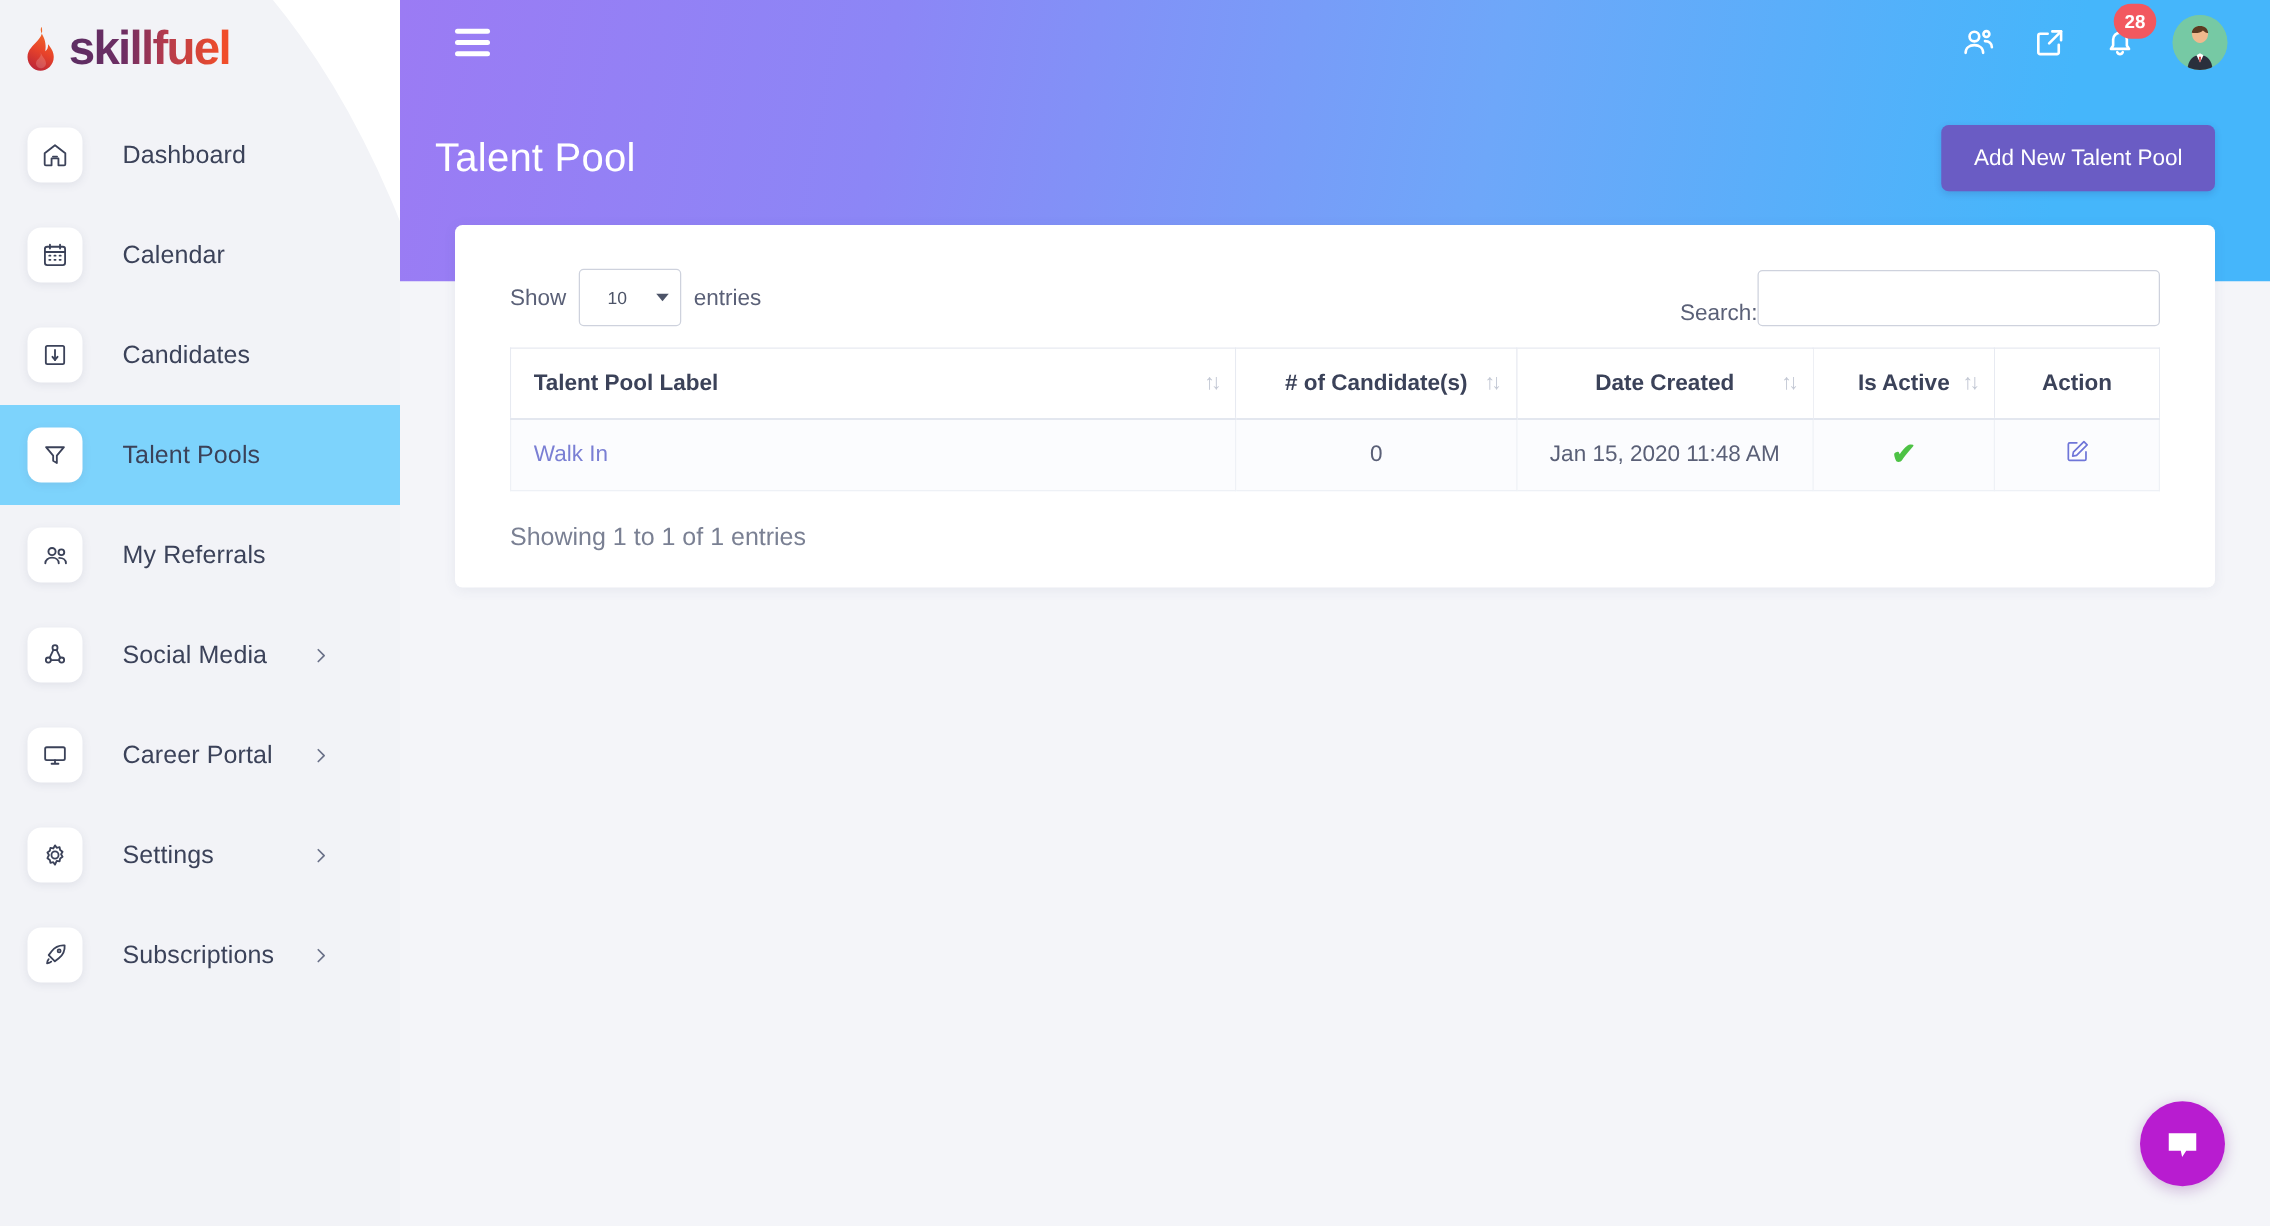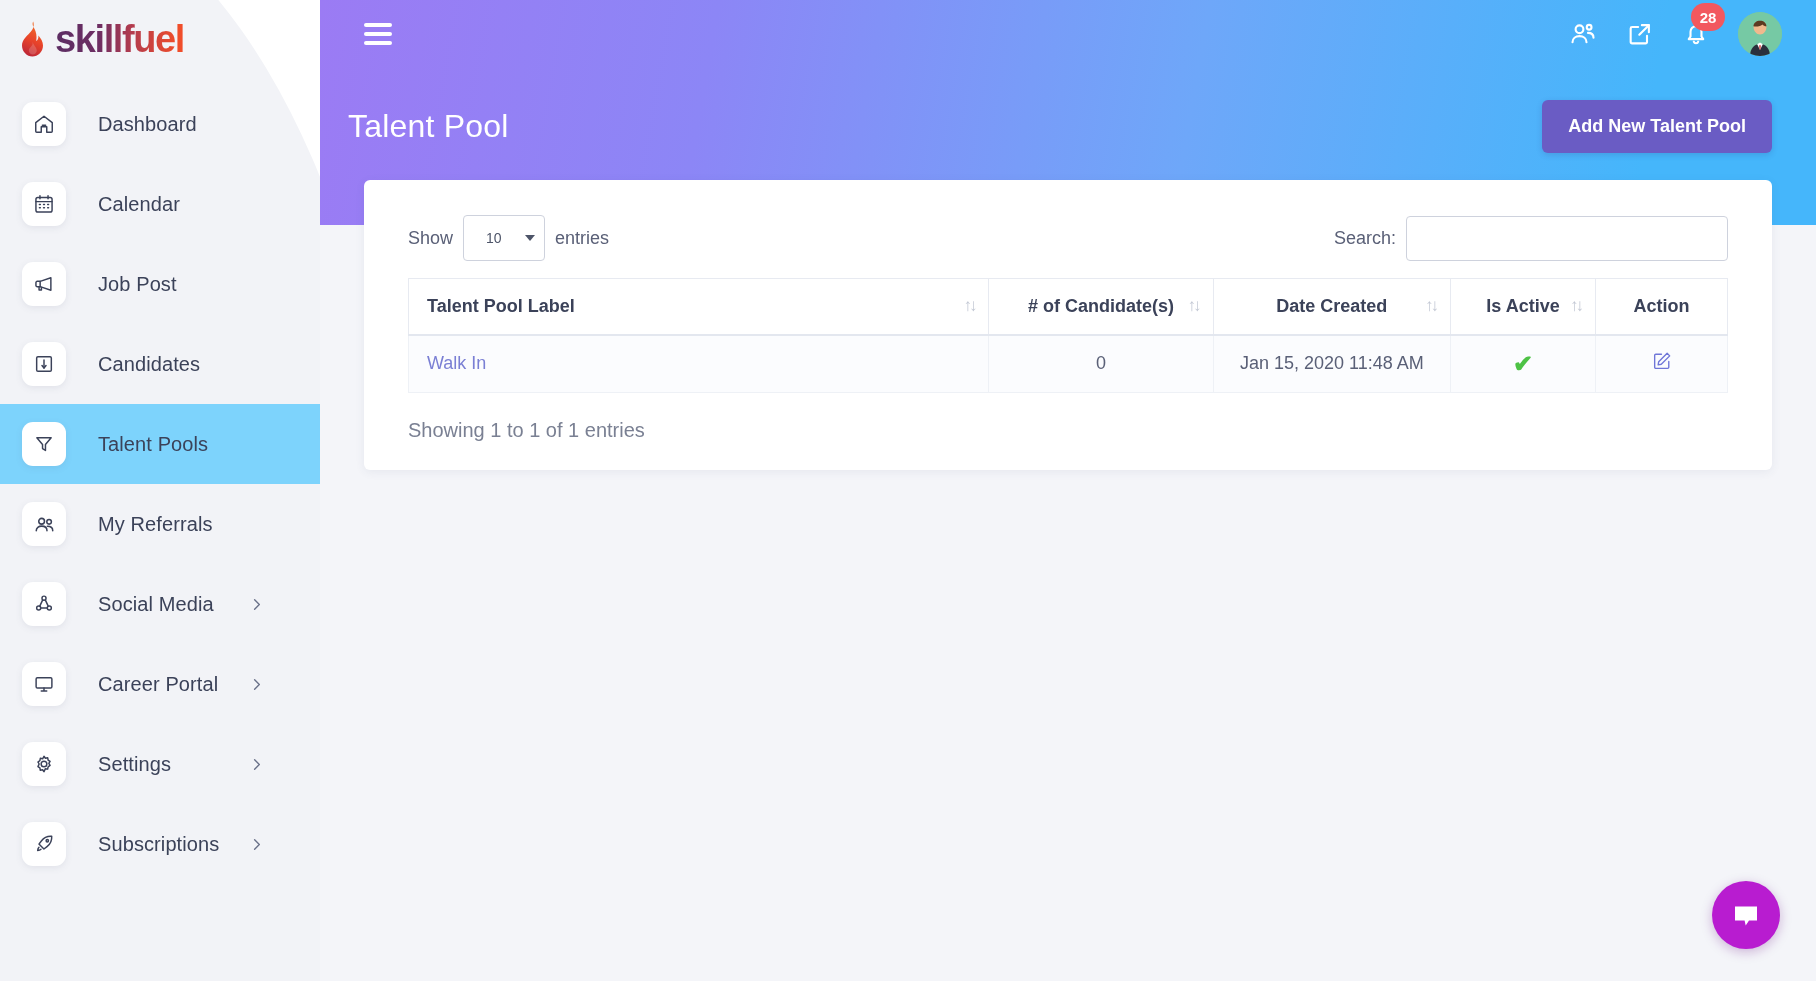--- a/index.html
+++ b/index.html
@@ -154,21 +154,21 @@
     font-weight: 400;
   }
   .page-head-spacer { flex: 1 1 auto; }
   .btn-primary {
     background: #6a5cc4;
     color: #ffffff;
     border: none;
     border-radius: 6px;
     font-family: "Liberation Sans", sans-serif;
     font-size: 18px;
-    font-weight: 700;
+    font-weight: 400;
     padding: 16px 26px;
     cursor: pointer;
     box-shadow: 0 2px 6px rgba(40,30,100,0.16);
     white-space: nowrap;
   }
 
   .card {
     position: relative;
     z-index: 2;
     margin: 22px 44px 0 44px;
@@ -197,21 +197,21 @@
   }
   .select-val { font-size: 14px; color: #4d5468; padding-left: 22px; }
   .select-caret {
     position: absolute; right: 9px; top: 50%; transform: translateY(-50%);
     width: 0; height: 0;
     border-left: 5px solid transparent;
     border-right: 5px solid transparent;
     border-top: 6px solid #4d5468;
   }
   .toolbar-spacer { flex: 1 1 auto; }
-  .search-wrap { display: flex; align-items: center; gap: 10px; }
+  .search-wrap { display: flex; align-items: flex-end; gap: 0; }
   .search-label { font-size: 18px; color: #5a6077; }
   .search-input {
     width: 322px; height: 45px;
     border: 1px solid #ced2dd;
     border-radius: 4px;
     background: #ffffff;
     font-family: "Liberation Sans", sans-serif;
     font-size: 16px;
     color: #3b4259;
     padding: 0 12px;
@@ -312,30 +312,20 @@
           <span class="nav-icon-box">
             <svg width="22" height="22" viewBox="0 0 24 24" fill="none" stroke="currentColor" stroke-width="1.6" stroke-linecap="round">
                 <rect x="3.2" y="4.8" width="17.6" height="16" rx="2"></rect>
                 <path d="M3.2 9.4h17.6M7.6 3v3.4M16.4 3v3.4"></path>
                 <path d="M7 12.6h1M11.5 12.6h1M16 12.6h1M7 16.2h1M11.5 16.2h1M16 16.2h1"></path>
               </svg>
           </span>
           <span class="nav-label">Calendar</span>
         </div>
 
-        <div class="nav-item">
-          <span class="nav-icon-box">
-            <svg width="22" height="22" viewBox="0 0 24 24" fill="none" stroke="currentColor" stroke-width="1.6" stroke-linecap="round" stroke-linejoin="round">
-                <path d="M19.5 5.2v13.6L7.8 14.9V9.1z"></path>
-                <path d="M7.8 9.1H4.6a1.4 1.4 0 0 0-1.4 1.4v3a1.4 1.4 0 0 0 1.4 1.4h3.2"></path>
-                <path d="M6.6 15v3.6h2.6V15.7"></path>
-              </svg>
-          </span>
-          <span class="nav-label">Job Post</span>
-        </div>
 
         <div class="nav-item">
           <span class="nav-icon-box">
             <svg width="22" height="22" viewBox="0 0 24 24" fill="none" stroke="currentColor" stroke-width="1.6" stroke-linecap="round" stroke-linejoin="round">
                 <rect x="4" y="4" width="16" height="16" rx="1.4"></rect>
                 <path d="M12 7.6v8.8"></path>
                 <path d="M9.8 13.6 12 16.4l2.2-2.8"></path>
               </svg>
           </span>
           <span class="nav-label">Candidates</span>

